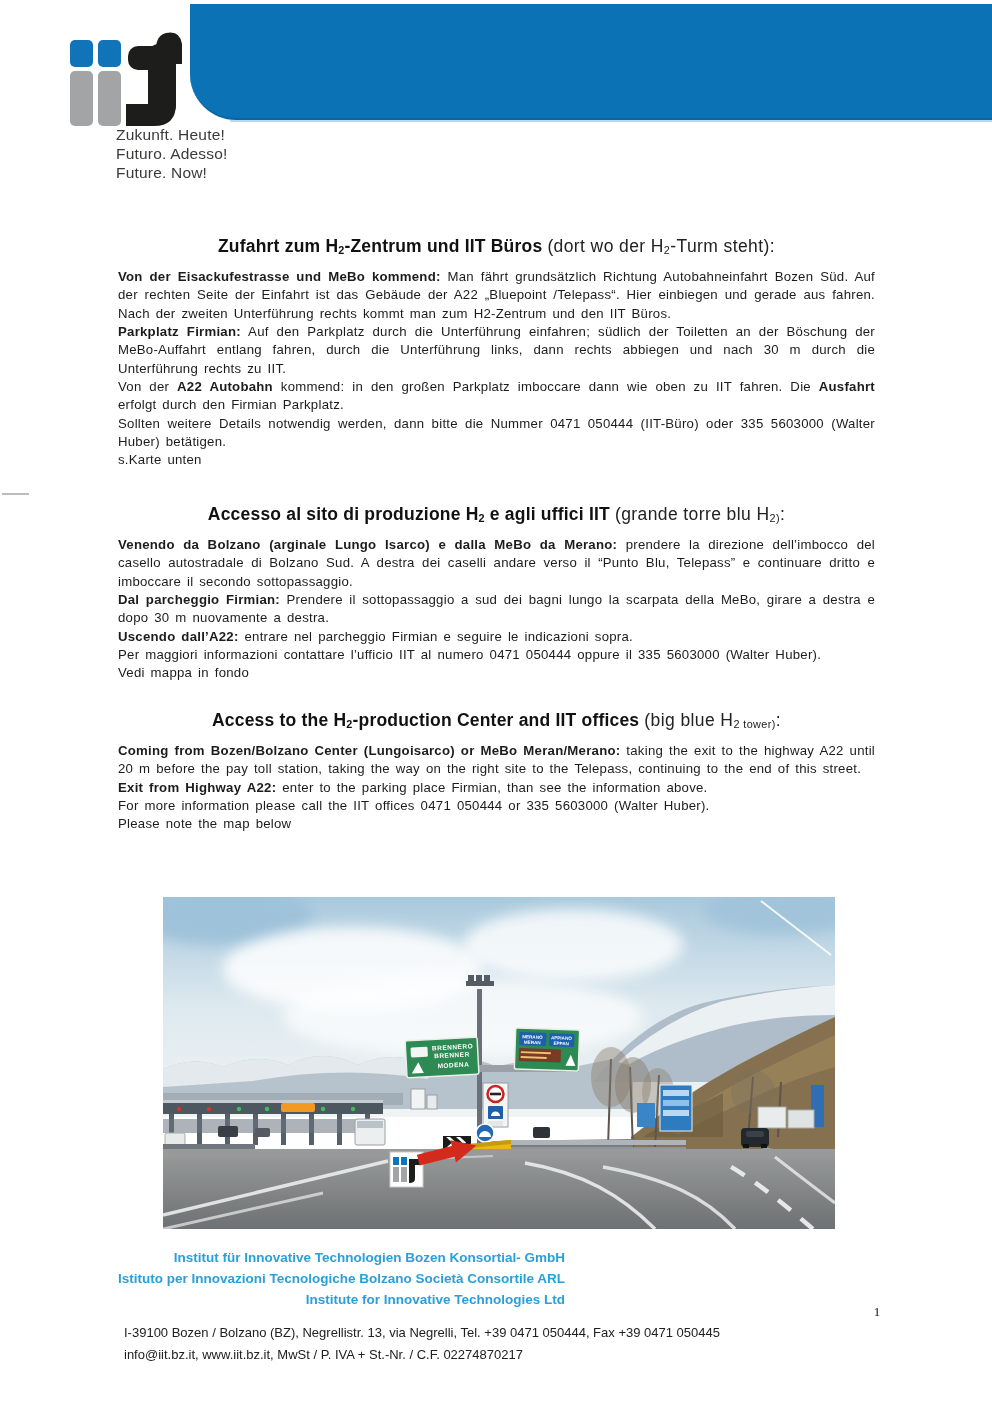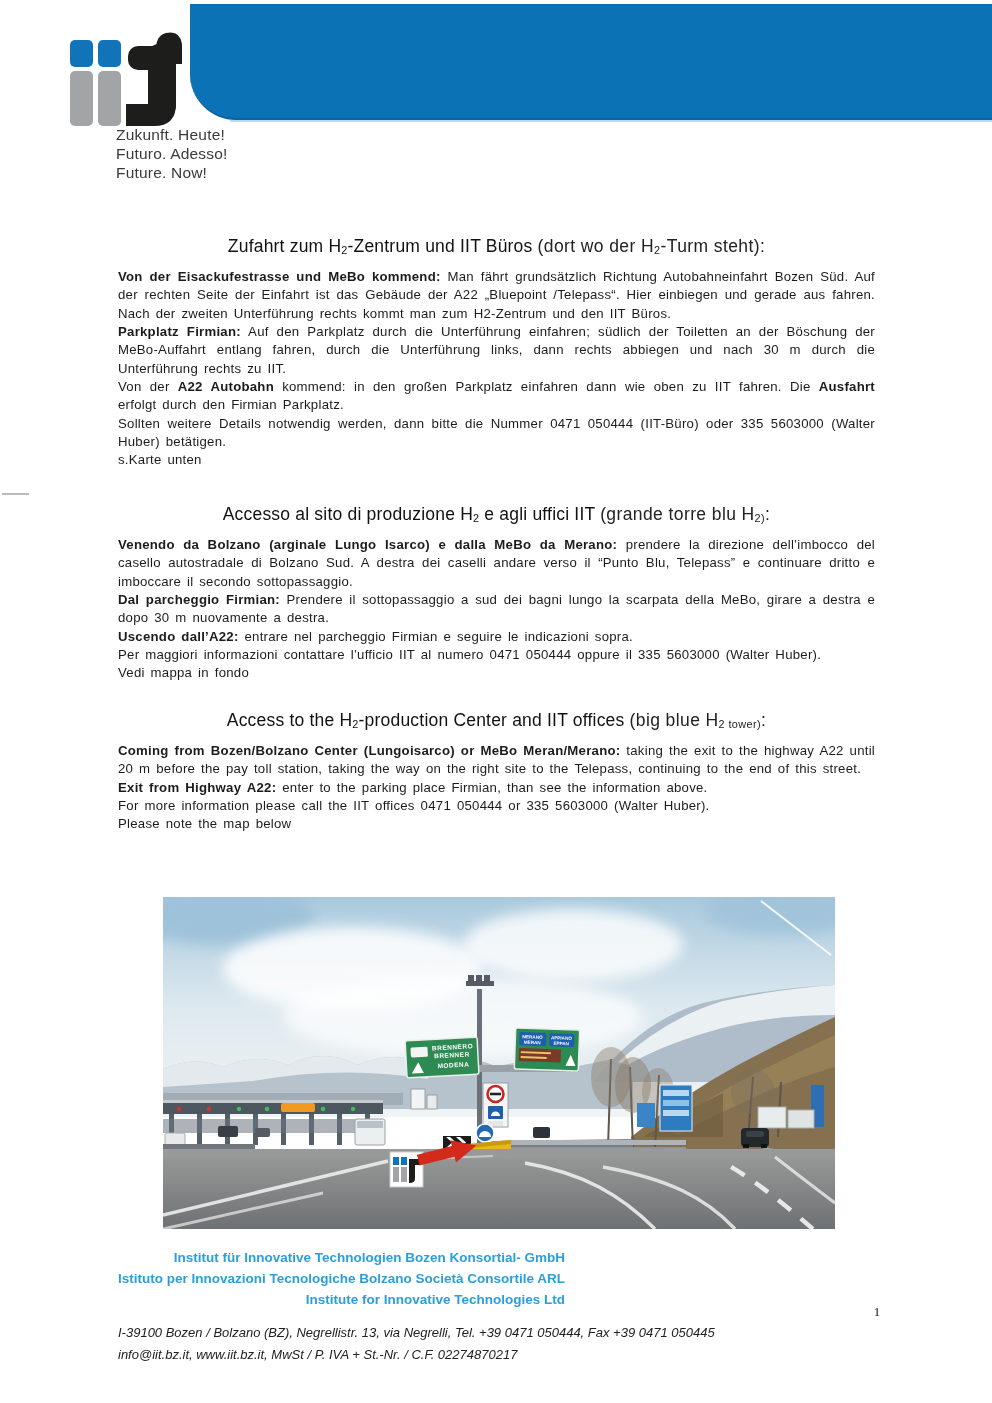--- a/index.html
+++ b/index.html
@@ -12,33 +12,33 @@
     border-bottom-left-radius:46px;border-bottom:2px solid #0a65a2;}
   .blue-bar::after{content:"";position:absolute;left:40px;right:0;bottom:-4px;height:2px;background:#bcd9ec;}
   .logo{position:absolute;left:70px;top:26px;width:115px;height:96px;}
   .tagline{position:absolute;left:116px;top:121px;font-size:15.5px;line-height:19px;color:#3a3a39;letter-spacing:.2px;}
   
   .fold-mark{position:absolute;left:2px;top:489px;width:27px;height:2px;background:#bcbcbc;}
   
   .sec{position:absolute;left:118px;width:757px;}
   .sec-de{top:230px;} .sec-it{top:498px;} .sec-en{top:704px;}
   .sec h2{margin:0 0 6px 0;font-size:17.5px;line-height:24px;font-weight:normal;text-align:center;color:#111;}
-  .sec h2 .hb{font-weight:normal;letter-spacing:.2px;}
+  .sec h2 .hb{font-weight:bold;letter-spacing:.2px;}
   .sec h2 .hl{font-weight:normal;color:#222;letter-spacing:.4px;text-align:right;}
   .sec h2 sub{font-size:.62em;vertical-align:-0.2em;letter-spacing:0;}
   .sec p{margin:0;font-size:13.2px;line-height:18.3px;text-align:justify;letter-spacing:.25px;word-spacing:2px;}
   .sec p .bold{font-weight:bold;}
   
   .photo{position:absolute;left:163px;top:893px;width:672px;height:332px;}
   .photo svg{display:block;width:100%;height:100%;}
   
   .footer-company{position:absolute;left:118px;top:1243px;font-size:13.5px;font-weight:bold;line-height:21px;color:#2b9fd9;text-align:right;}
   .page-number{position:absolute;left:862px;top:1300px;width:30px;text-align:center;
     font-family:"Liberation Serif","DejaVu Serif",serif;font-size:13px;color:#111;}
-  .footer-address{position:absolute;left:118px;top:1318px;font-size:13px;line-height:21.5px;color:#232020;font-style:italic;}
+  .footer-address{position:absolute;left:124px;top:1318px;font-size:13px;line-height:21.5px;color:#232020;}
 </style>
 </head>
 <body>
 
 <div class="page">
 
   <div class="blue-bar"></div>
 
   <div class="logo">
     <svg viewBox="0 0 115 96">
@@ -60,21 +60,21 @@
     <div>Futuro. Adesso!</div>
     <div>Future. Now!</div>
   </div>
 
   <div class="fold-mark"></div>
 
   <section class="sec sec-de">
     <h2><span class="hb bold">Zufahrt zum H</span><sub class="hb bold">2</sub><span class="hb bold">-Zentrum und IIT Büros </span><span class="hl">(dort wo der H</span><sub class="hl">2</sub><span class="hl">-Turm steht):</span></h2>
     <p><span class="bold">Von der Eisackufestrasse und MeBo kommend:</span><span class=""> Man fährt grundsätzlich Richtung Autobahneinfahrt Bozen Süd. Auf der rechten Seite der Einfahrt ist das Gebäude der A22 „Bluepoint /Telepass“. Hier einbiegen und gerade aus fahren. Nach der zweiten Unterführung rechts kommt man zum H2-Zentrum und den IIT Büros.</span></p>
     <p><span class="bold">Parkplatz Firmian:</span><span class=""> Auf den Parkplatz durch die Unterführung einfahren; südlich der Toiletten an der Böschung der MeBo-Auffahrt entlang fahren, durch die Unterführung links, dann rechts abbiegen und nach 30 m durch die Unterführung rechts zu IIT.</span></p>
-    <p><span class="">Von der </span><span class="bold">A22 Autobahn</span><span class=""> kommend: in den großen Parkplatz einfahren dann wie oben zu IIT fahren. Die </span><span class="bold">Ausfahrt</span><span class=""> erfolgt durch den Firmian Parkplatz.</span></p>
+    <p><span class="">Von der </span><span class="bold">A22 Autobahn</span><span class=""> kommend: in den großen Parkplatz imboccare dann wie oben zu IIT fahren. Die </span><span class="bold">Ausfahrt</span><span class=""> erfolgt durch den Firmian Parkplatz.</span></p>
     <p><span class="">Sollten weitere Details notwendig werden, dann bitte die Nummer 0471 050444 (IIT-Büro) oder 335 5603000 (Walter Huber) betätigen.</span></p>
     <p><span class="">s.Karte unten</span></p>
   </section>
 
   <section class="sec sec-it">
     <h2><span class="hb bold">Accesso al sito di produzione H</span><sub class="hb bold">2</sub><span class="hb bold"> e agli uffici IIT </span><span class="hl">(grande torre blu H</span><sub class="hl">2)</sub><span class="hl">:</span></h2>
     <p><span class="bold">Venendo da Bolzano (arginale Lungo Isarco) e dalla MeBo da Merano:</span><span class=""> prendere la direzione dell’imbocco del casello autostradale di Bolzano Sud. A destra dei caselli andare verso il “Punto Blu, Telepass” e continuare dritto e imboccare il secondo sottopassaggio.</span></p>
     <p><span class="bold">Dal parcheggio Firmian:</span><span class=""> Prendere il sottopassaggio a sud dei bagni lungo la scarpata della MeBo, girare a destra e dopo 30 m nuovamente a destra.</span></p>
     <p><span class="bold">Uscendo dall’A22:</span><span class=""> entrare nel parcheggio Firmian e seguire le indicazioni sopra.</span></p>
     <p><span class="">Per maggiori informazioni contattare l’ufficio IIT al numero 0471 050444 oppure il 335 5603000 (Walter Huber).</span></p>

